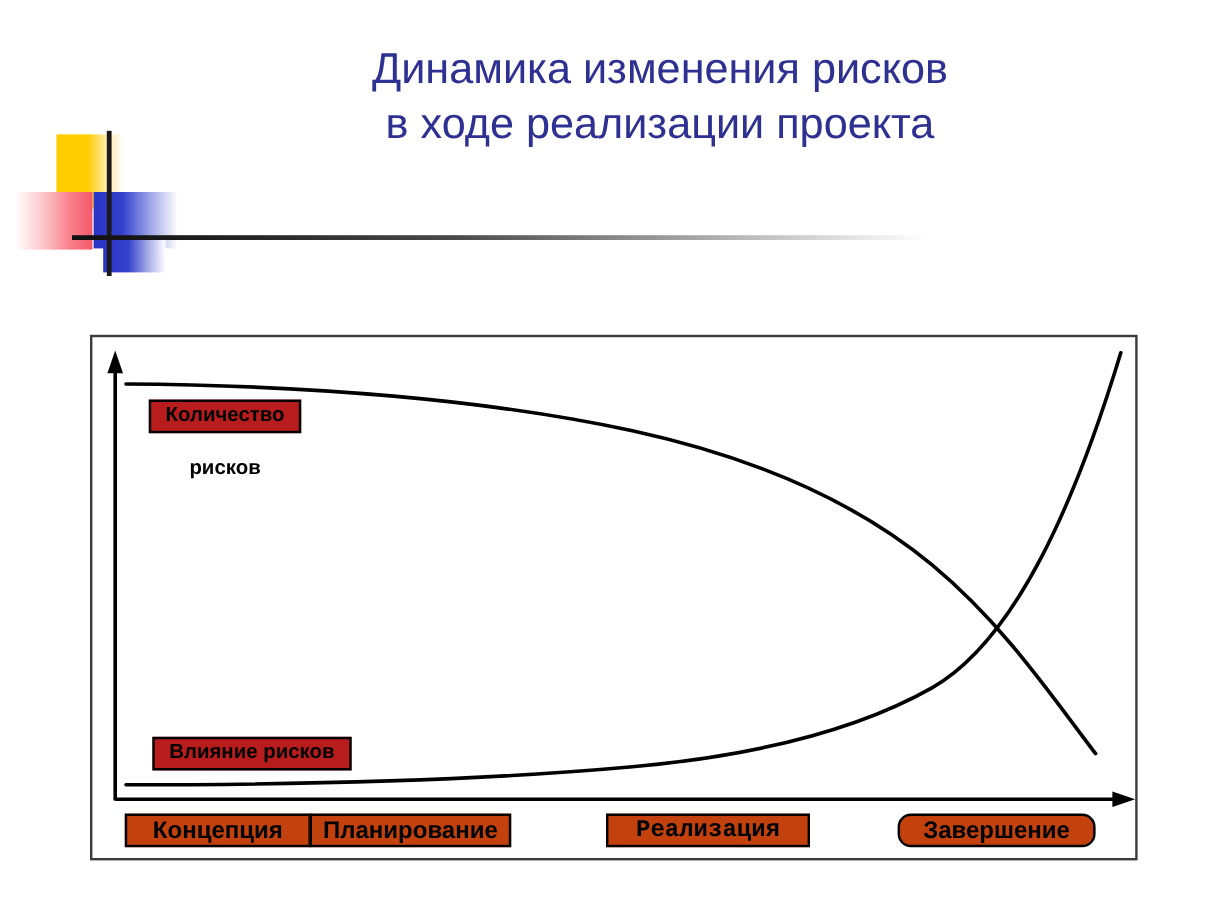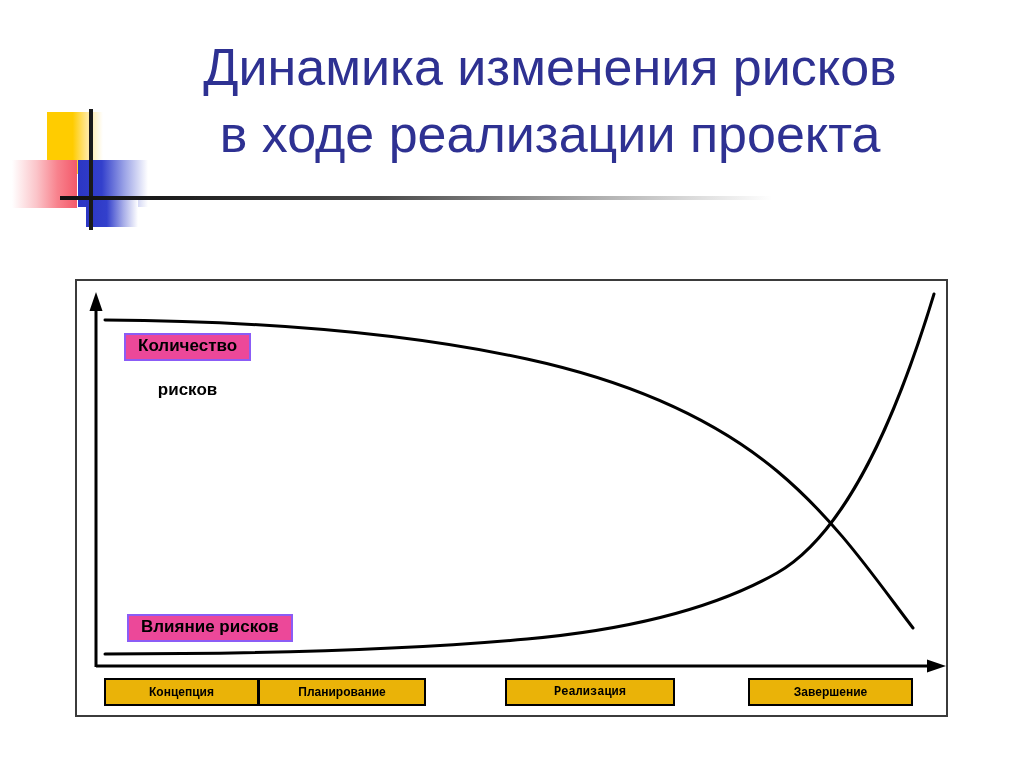--- a/index.html
+++ b/index.html
@@ -74,21 +74,21 @@
   }
 
   
   #title {
     position: absolute;
     left: 110px;
     top: 34px;
     width: 880px;
     text-align: center;
     color: #2E3192;
-    font-size: 52px;
+    font-size: 36px;
     font-weight: 400;
     line-height: 1.28;
     letter-spacing: 0px;
     white-space: pre-line;
   }
 
   
   #chart-frame {
     position: absolute;
     left: 75px;
@@ -108,23 +108,23 @@
   
   .plot-label {
     position: absolute;
     font-weight: bold;
     font-size: 17px;
     color: #000000;
     white-space: nowrap;
   }
   .plot-label .boxed {
     display: inline-block;
-    border: 2px solid #8b5cf6;
+    border: 2px solid #000000;
     padding: 2px 12px 3px 12px;
-    background: #ec4899;
+    background: #b91c1c;
     line-height: 1.1;
   }
   .plot-label .below {
     display: block;
     text-align: center;
     padding-top: 20px;
     line-height: 1.1;
   }
   #label-quantity {
     left: 124px;
@@ -133,35 +133,35 @@
   #label-impact {
     left: 127px;
     top: 614px;
     border-radius: 11px;
   }
 
   
   .phase-box {
     position: absolute;
     border: 2px solid #000000;
-    background: #eab308;
+    background: #c2410c;
     box-sizing: border-box;
     font-weight: bold;
-    font-size: 12px;
+    font-size: 20px;
     color: #000000;
     display: flex;
     align-items: center;
     justify-content: center;
     white-space: nowrap;
     height: 28px;
   }
   #phase-0 { left: 104px;  top: 678px; width: 155px; }
   #phase-1 { left: 258px;  top: 678px; width: 168px; }
   #phase-2 { left: 505px;  top: 678px; width: 170px; font-family: Liberation Mono, monospace; }
-  #phase-3 { left: 748px;  top: 678px; width: 165px; }
+  #phase-3 { left: 748px;  top: 678px; width: 165px; border-radius: 11px; }
 </style>
 </head>
 <body>
 
 <div id="ornament">
   <div class="orn-yellow"></div>
   <div class="orn-red"></div>
   <div class="orn-blue"></div>
   <div class="orn-blue2"></div>
   <div class="orn-vline"></div>

